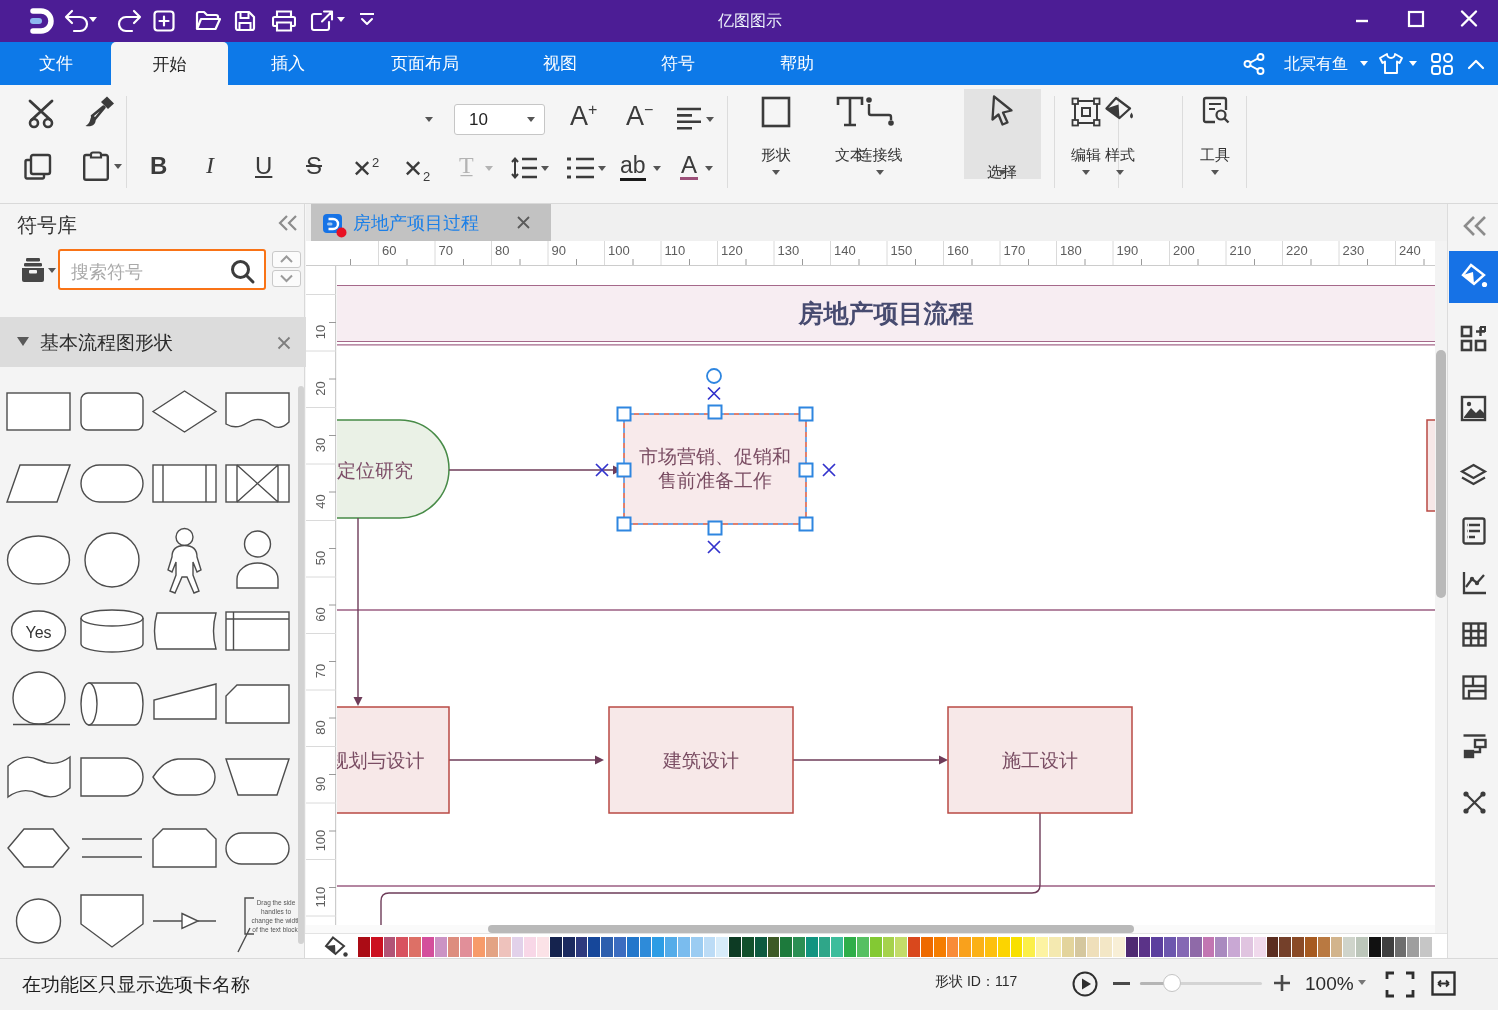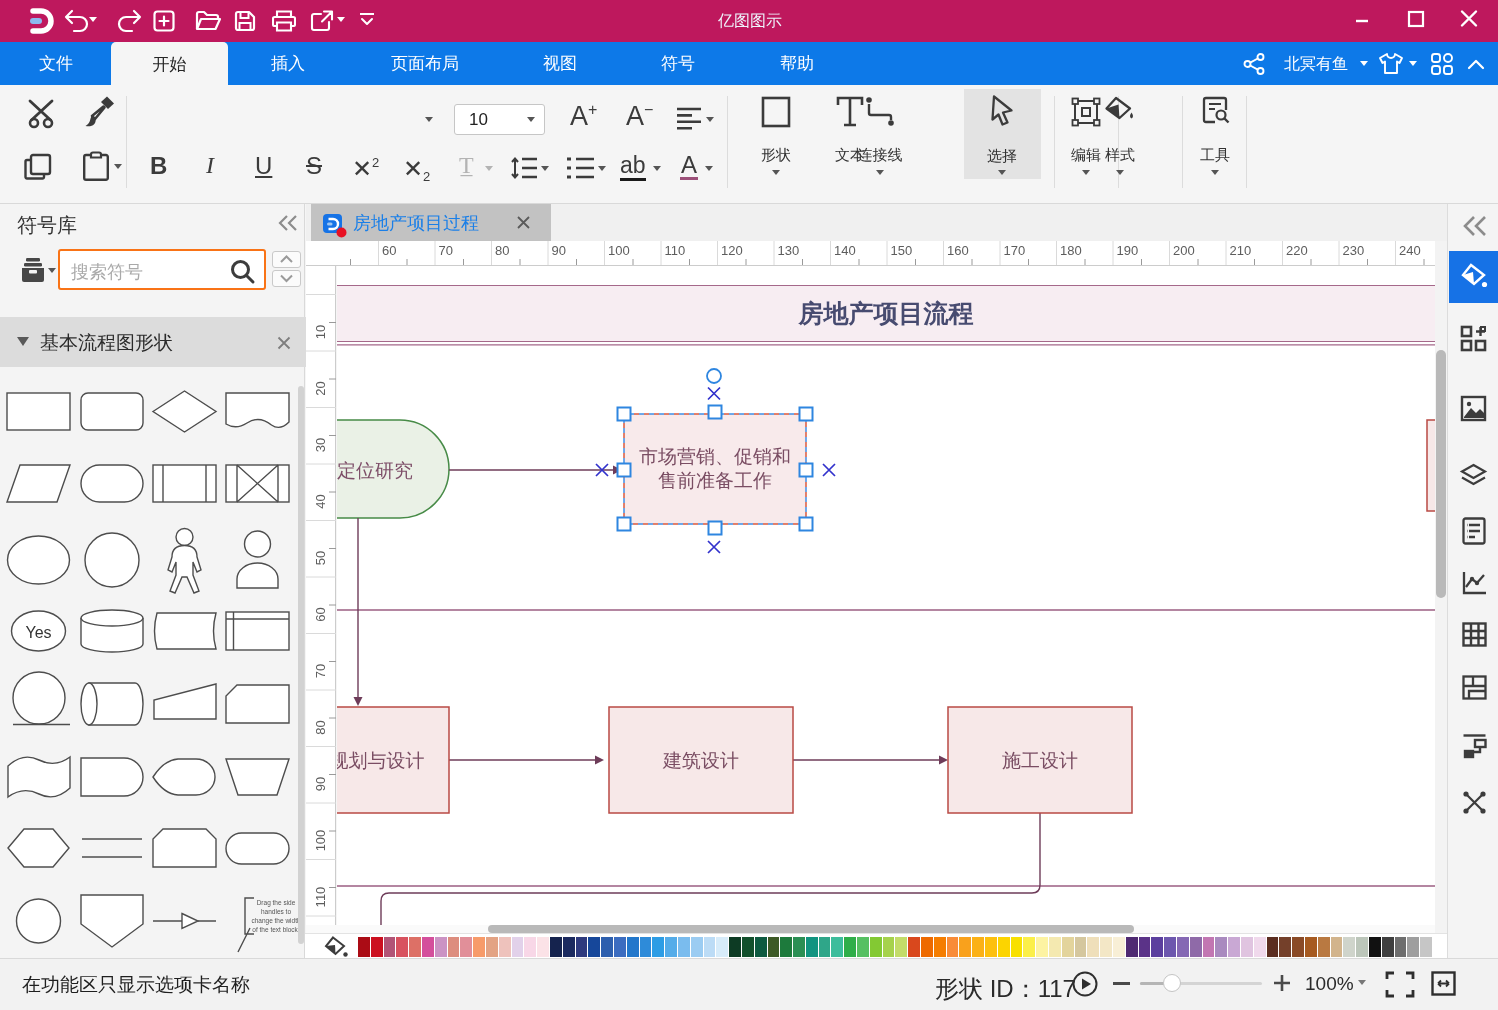--- a/index.html
+++ b/index.html
@@ -1,20 +1,20 @@
 <!DOCTYPE html>
 <html><head>
 <meta charset="utf-8">
 <style>
 html,body{margin:0;padding:0;}
 body{width:1498px;height:1010px;overflow:hidden;font-family:"Liberation Sans",sans-serif;}
 #app{position:absolute;left:0;top:0;width:1498px;height:1010px;background:#f5f5f5;}
 .abs{position:absolute;}
 
-#titlebar{left:0;top:0;width:1498px;height:42px;background:#be185d;}
+#titlebar{left:0;top:0;width:1498px;height:42px;background:#4c1d95;}
 #menubar{left:0;top:42px;width:1498px;height:43px;background:#0d79e8;}
 .menuitem{position:absolute;top:0;height:43px;line-height:43px;color:#fff;font-size:17px;text-align:center;}
 #hometab{position:absolute;left:111px;top:0;width:117px;height:43px;background:#f5f5f5;border-radius:5px 5px 0 0;color:#262626;font-size:17px;text-align:center;line-height:45px;}
 .ticon{position:absolute;top:0;}
 .wtitle{position:absolute;left:660px;top:0;width:180px;height:42px;line-height:42px;text-align:center;color:#eef3fb;font-size:16px;}
 
 #ribbon{left:0;top:85px;width:1498px;height:119px;background:#f5f5f5;border-bottom:1px solid #d9d9d9;box-sizing:border-box;}
 .vsep{position:absolute;width:1px;background:#dcdcdc;}
 .combo{position:absolute;background:#fff;border:1px solid #c6c6c6;border-radius:3px;box-sizing:border-box;color:#222;}
 .caret{position:absolute;width:0;height:0;border-left:4px solid transparent;border-right:4px solid transparent;border-top:5px solid #555;}
@@ -191,21 +191,21 @@
           <path d="M6 10 V19 A2 2 0 0 0 8 21 L26 21 A2 2 0 0 1 28 23 V26" fill="none" stroke="#3b3b3b" stroke-width="2.4"></path>
         </svg>
     <div style="margin-top:13px;">连接线</div>
     <div class="caret" style="left:33px;top:76px;"></div>
   </div>
   <div class="abs" style="left:964px;top:4px;width:77px;height:90px;background:#e3e3e3;"></div>
   <div class="bigbtn" style="left:972px;top:9px;width:60px;">
     <svg width="32" height="36" viewBox="0 0 32 36">
           <path d="M8 2.5 L25.5 16.5 L17 18.5 L21.5 28.5 L16.5 30.5 L12.5 20.5 L6.5 25.5 Z" fill="none" stroke="#3b3b3b" stroke-width="2.3" stroke-linejoin="round"></path>
         </svg>
-    <div style="margin-top:14px;">选择</div>
+    <div style="margin-top:30px;">选择</div>
     <div class="caret" style="left:26px;top:76px;"></div>
   </div>
   <div class="vsep" style="left:1054px;top:11px;height:92px;"></div>
   <div class="bigbtn" style="left:1056px;top:9px;width:60px;">
     <svg width="34" height="36" viewBox="0 0 34 36">
       <rect x="6" y="7" width="22" height="22" fill="none" stroke="#3b3b3b" stroke-width="2"></rect>
       <rect x="13" y="14" width="8" height="8" fill="none" stroke="#3b3b3b" stroke-width="2"></rect>
       <rect x="3.5" y="4.5" width="5.5" height="5.5" fill="#f5f5f5" stroke="#3b3b3b" stroke-width="1.8"></rect>
       <rect x="25" y="4.5" width="5.5" height="5.5" fill="#f5f5f5" stroke="#3b3b3b" stroke-width="1.8"></rect>
       <rect x="3.5" y="26" width="5.5" height="5.5" fill="#f5f5f5" stroke="#3b3b3b" stroke-width="1.8"></rect>
@@ -614,21 +614,21 @@
   <svg class="abs" style="left:13px;top:585px;" width="27" height="27" viewBox="0 0 27 27" fill="none" stroke="#3c3c3c" stroke-width="2.2">
     <path d="M5 5 L22 22 M22 5 L5 22"></path>
     <circle cx="5" cy="5" r="2.6" fill="#3c3c3c" stroke="none"></circle>
     <circle cx="22" cy="5" r="2.6" fill="#3c3c3c" stroke="none"></circle>
     <circle cx="5" cy="22" r="2.6" fill="#3c3c3c" stroke="none"></circle>
     <circle cx="22" cy="22" r="2.6" fill="#3c3c3c" stroke="none"></circle>
   </svg>
 </div>
 <div id="statusbar" class="abs">
   <div class="abs" style="left:22px;top:13px;font-size:19px;color:#1f1f1f;">在功能区只显示选项卡名称</div>
-  <div class="abs" style="left:935px;top:14px;font-size:24px;color:#2b2b2b;">形状 ID：117</div>
+  <div class="abs" style="left:935px;top:14px;font-size:14px;color:#2b2b2b;">形状 ID：117</div>
   <svg class="abs" style="left:1072px;top:12px;" width="26" height="26" viewBox="0 0 26 26">
     <circle cx="13" cy="13" r="11.5" fill="none" stroke="#2e2e2e" stroke-width="2"></circle>
     <polygon points="10,7.5 19,13 10,18.5" fill="#2e2e2e"></polygon>
   </svg>
   <div class="abs" style="left:1113px;top:23px;width:17px;height:3px;background:#4a4a4a;"></div>
   <div class="abs" style="left:1140px;top:23px;width:122px;height:3px;background:#d4d4d4;border-radius:2px;"></div>
   <div class="abs" style="left:1140px;top:23px;width:33px;height:3px;background:#b5b5b5;border-radius:2px;"></div>
   <div class="abs" style="left:1163px;top:15px;width:18px;height:18px;background:#fff;border:1.5px solid #c4c4c4;border-radius:50%;box-sizing:border-box;"></div>
   <svg class="abs" style="left:1272px;top:14px;" width="20" height="20" viewBox="0 0 20 20">
         <path d="M10 2 V18 M2 10 H18" stroke="#4a4a4a" stroke-width="2.6"></path>

